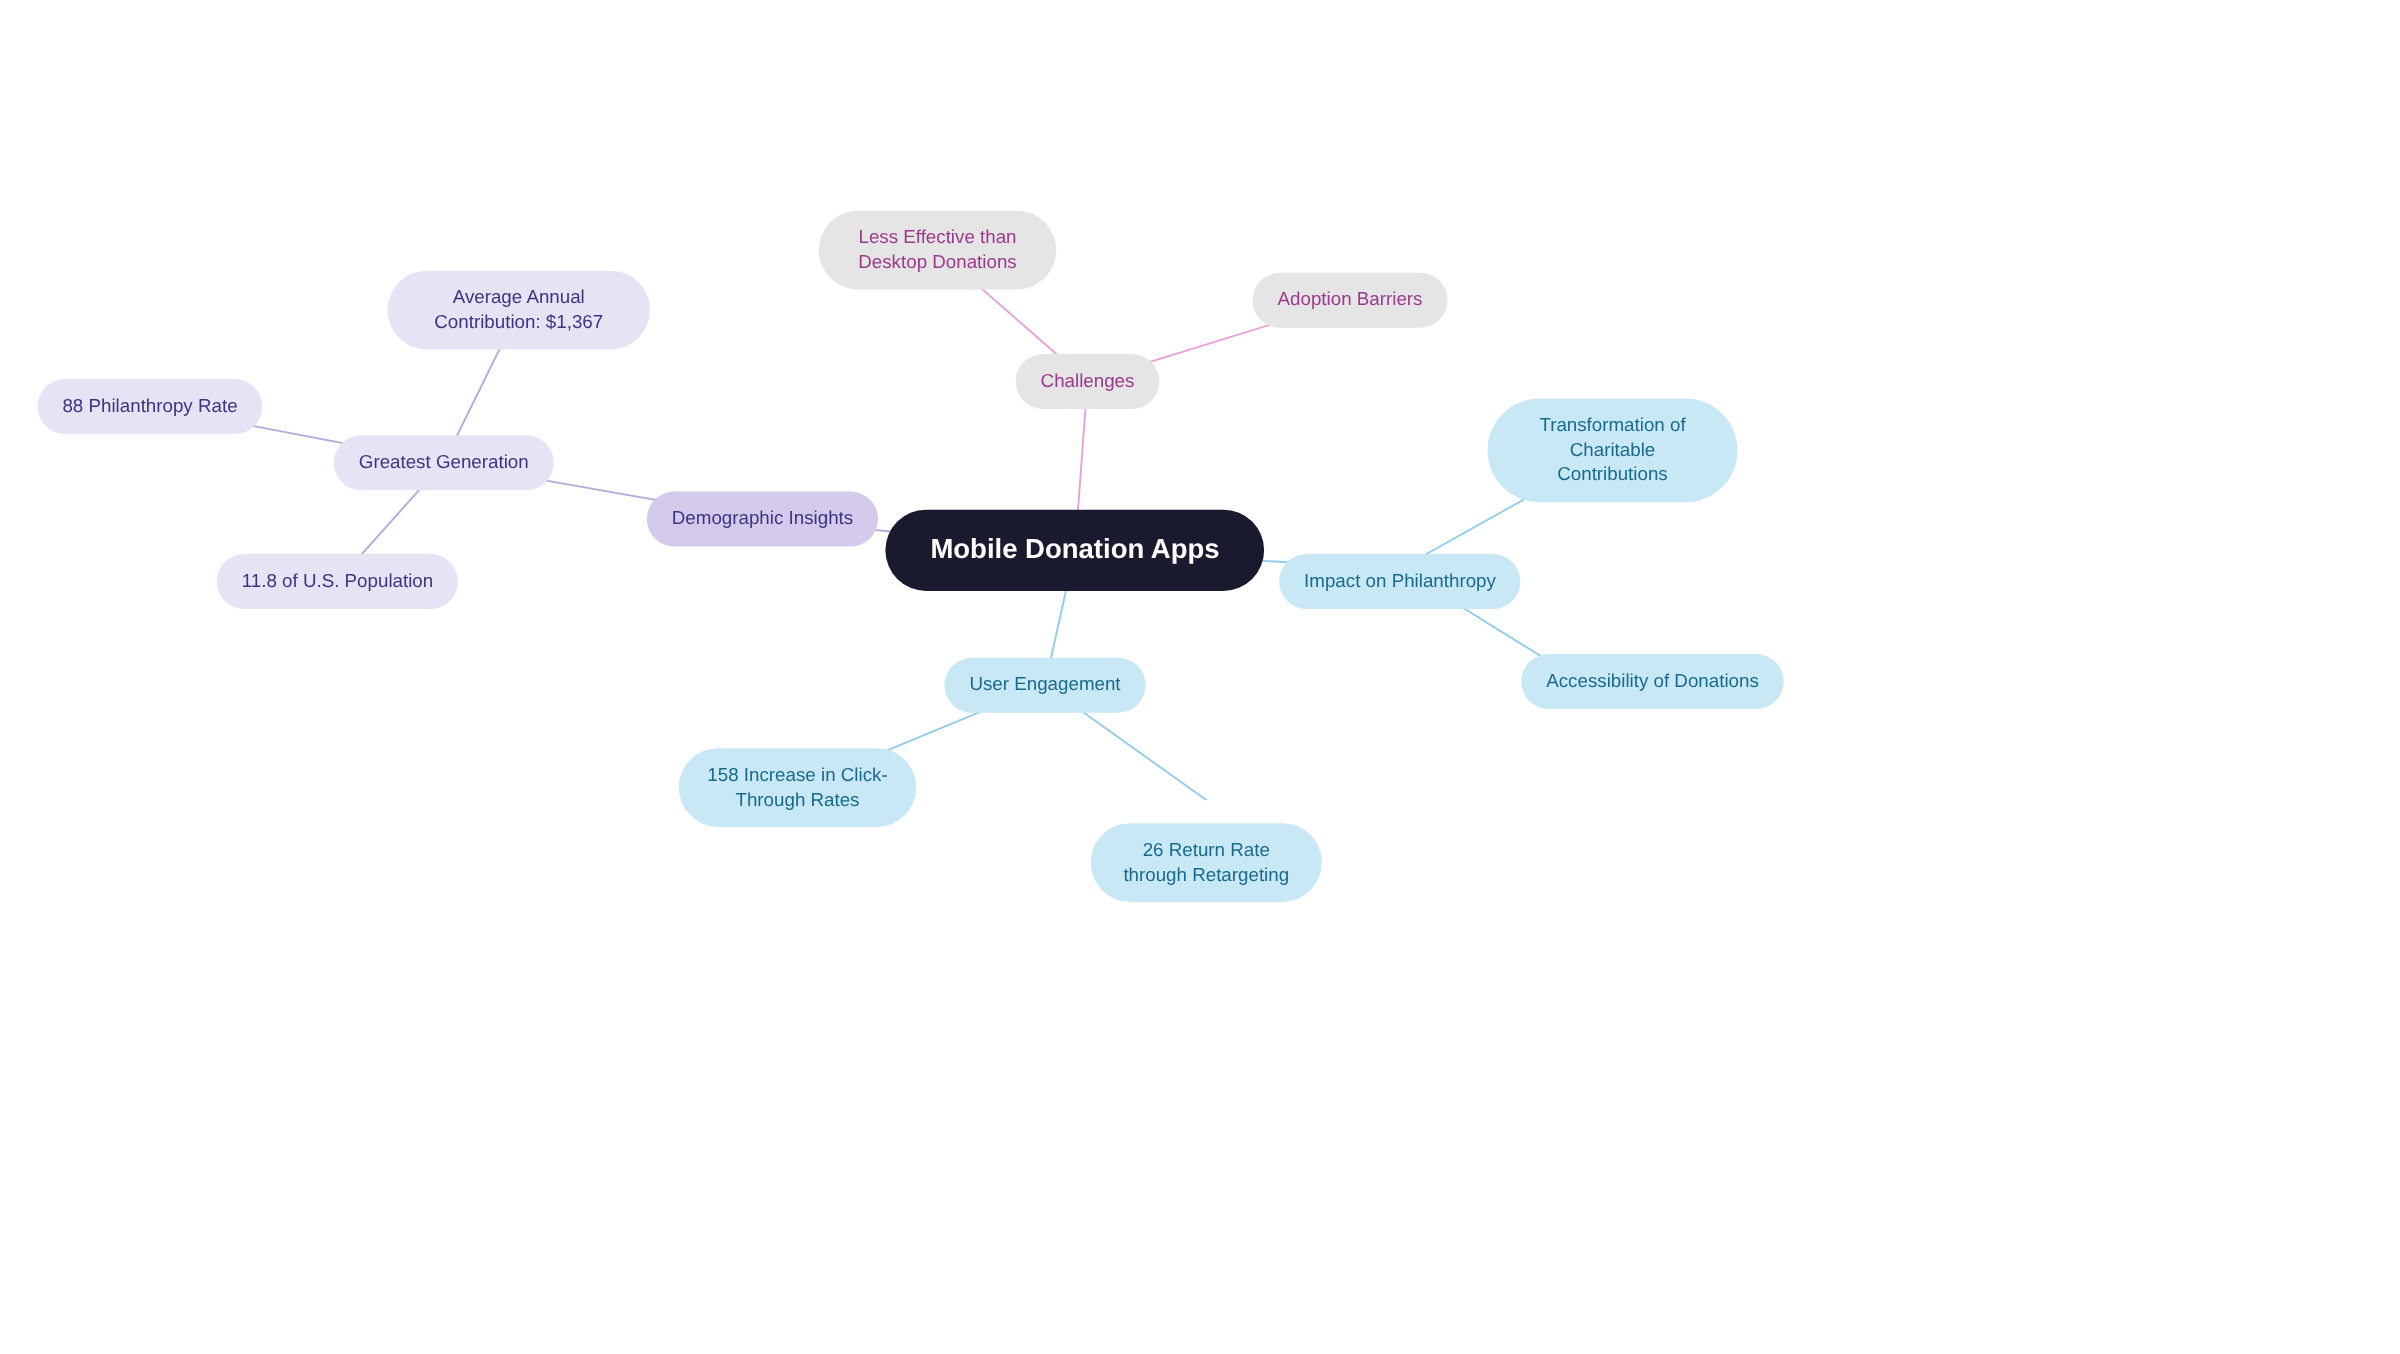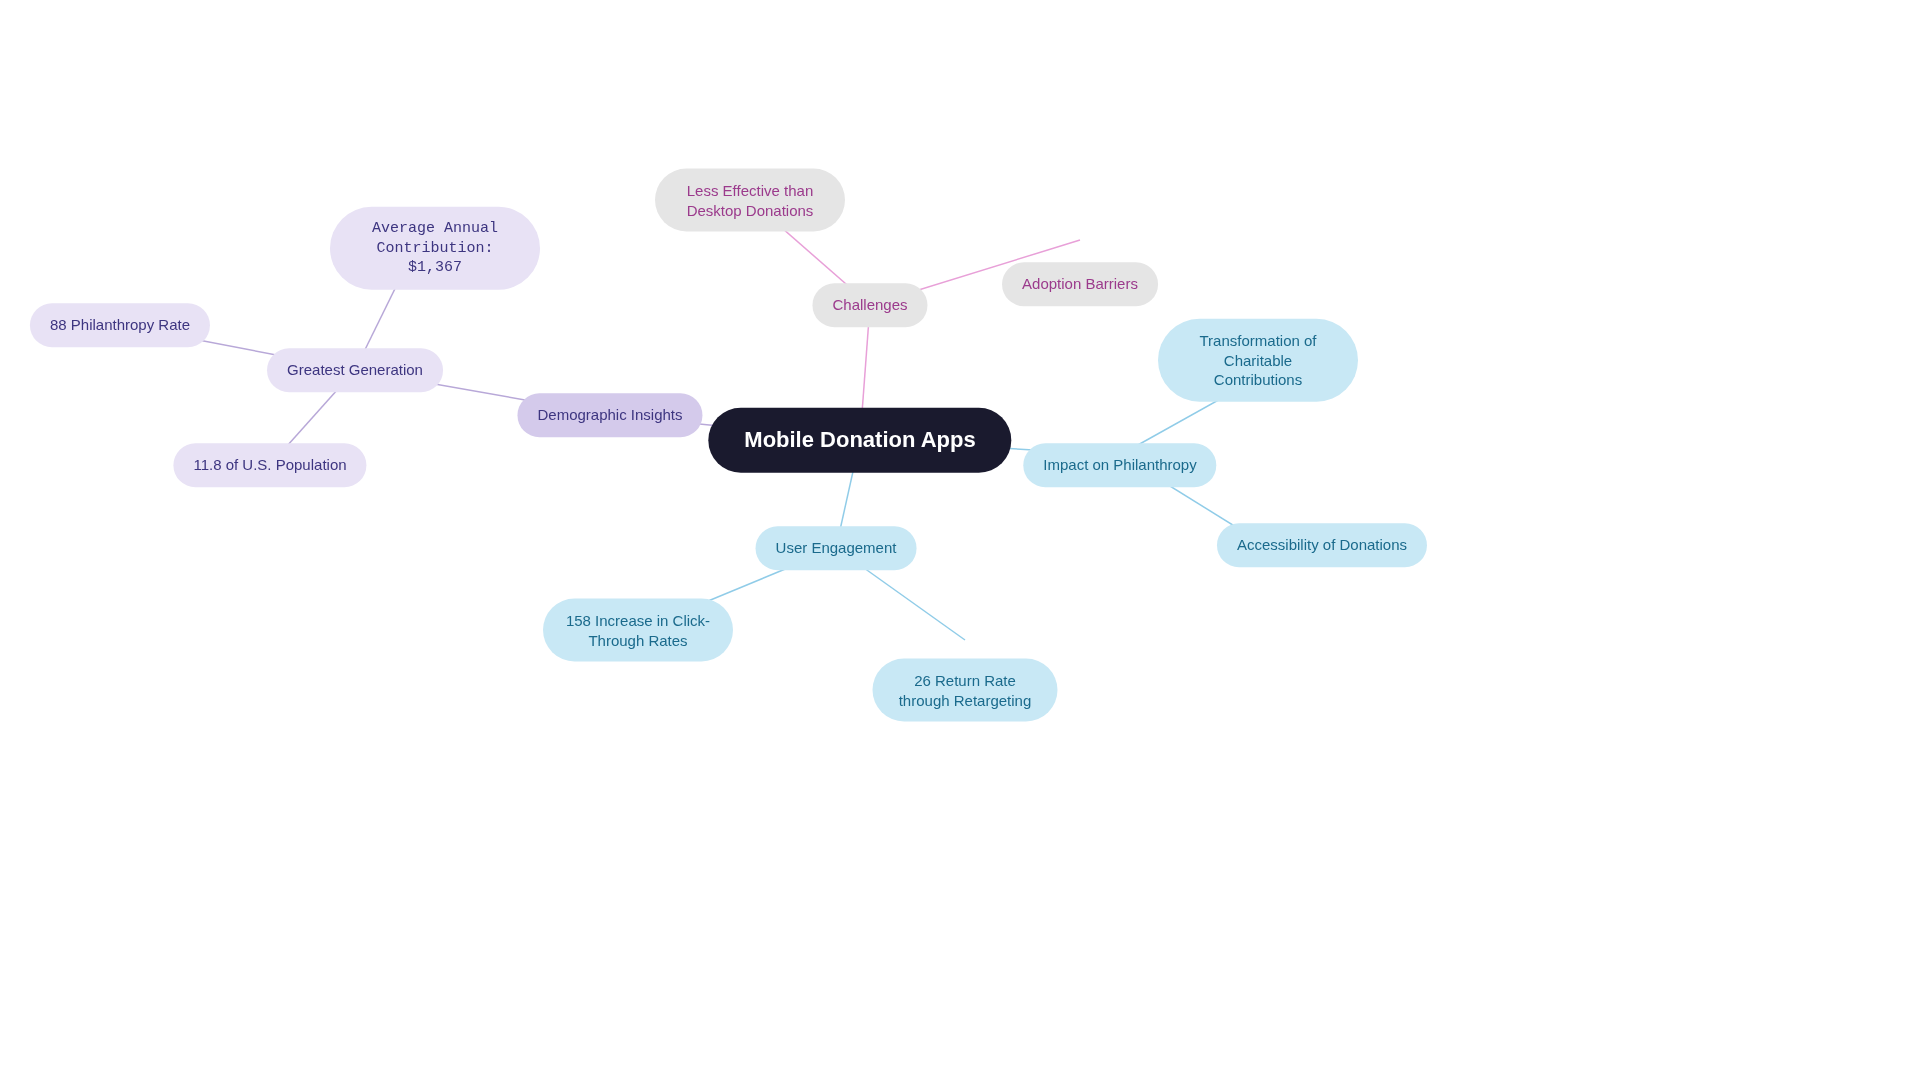--- a/index.html
+++ b/index.html
@@ -100,42 +100,42 @@
   <div class="node node-center" id="node-center" style="left: 860px; top: 440px;">
     <span>Mobile Donation Apps</span>
   </div>
 
 <div class="node node-lavender" id="node-demographic-insights" style="left: 610px; top: 415px;">
       <span>Demographic Insights</span>
     </div>
     <div class="node node-light-lavender" id="node-greatest-generation" style="left: 355px; top: 370px;">
       <span>Greatest Generation</span>
     </div>
-    <div class="node node-light-lavender" id="node-avg-annual-contribution" style="left: 435px; top: 248px; width: 210px; font-family: Liberation Mono, monospace;">
+    <div class="node node-light-lavender" id="node-avg-annual-contribution" style="left: 415px; top: 248px; width: 210px;">
       <span>Average Annual Contribution: $1,367</span>
     </div>
     <div class="node node-light-lavender" id="node-philanthropy-rate" style="left: 120px; top: 325px;">
       <span>88 Philanthropy Rate</span>
     </div>
     <div class="node node-light-lavender" id="node-us-population" style="left: 270px; top: 465px;">
       <span>11.8 of U.S. Population</span>
     </div>
     <div class="node node-pink" id="node-challenges" style="left: 870px; top: 305px;">
       <span>Challenges</span>
     </div>
     <div class="node node-pink" id="node-less-effective" style="left: 750px; top: 200px; width: 190px;">
       <span>Less Effective than Desktop Donations</span>
     </div>
-    <div class="node node-pink" id="node-adoption-barriers" style="left: 1080px; top: 240px; margin-top: 44px;">
+    <div class="node node-pink" id="node-adoption-barriers" style="left: 1080px; top: 240px;">
       <span>Adoption Barriers</span>
     </div>
     <div class="node node-light-blue" id="node-impact-philanthropy" style="left: 1120px; top: 465px;">
       <span>Impact on Philanthropy</span>
     </div>
-    <div class="node node-light-blue" id="node-transformation" style="left: 1258px; top: 360px; width: 200px;">
+    <div class="node node-light-blue" id="node-transformation" style="left: 1290px; top: 360px; width: 200px;">
       <span>Transformation of Charitable Contributions</span>
     </div>
     <div class="node node-light-blue" id="node-accessibility" style="left: 1322px; top: 545px;">
       <span>Accessibility of Donations</span>
     </div>
     <div class="node node-light-blue" id="node-user-engagement" style="left: 836px; top: 548px;">
       <span>User Engagement</span>
     </div>
     <div class="node node-light-blue" id="node-click-through" style="left: 638px; top: 630px; width: 190px;">
       <span>158 Increase in Click-Through Rates</span>

